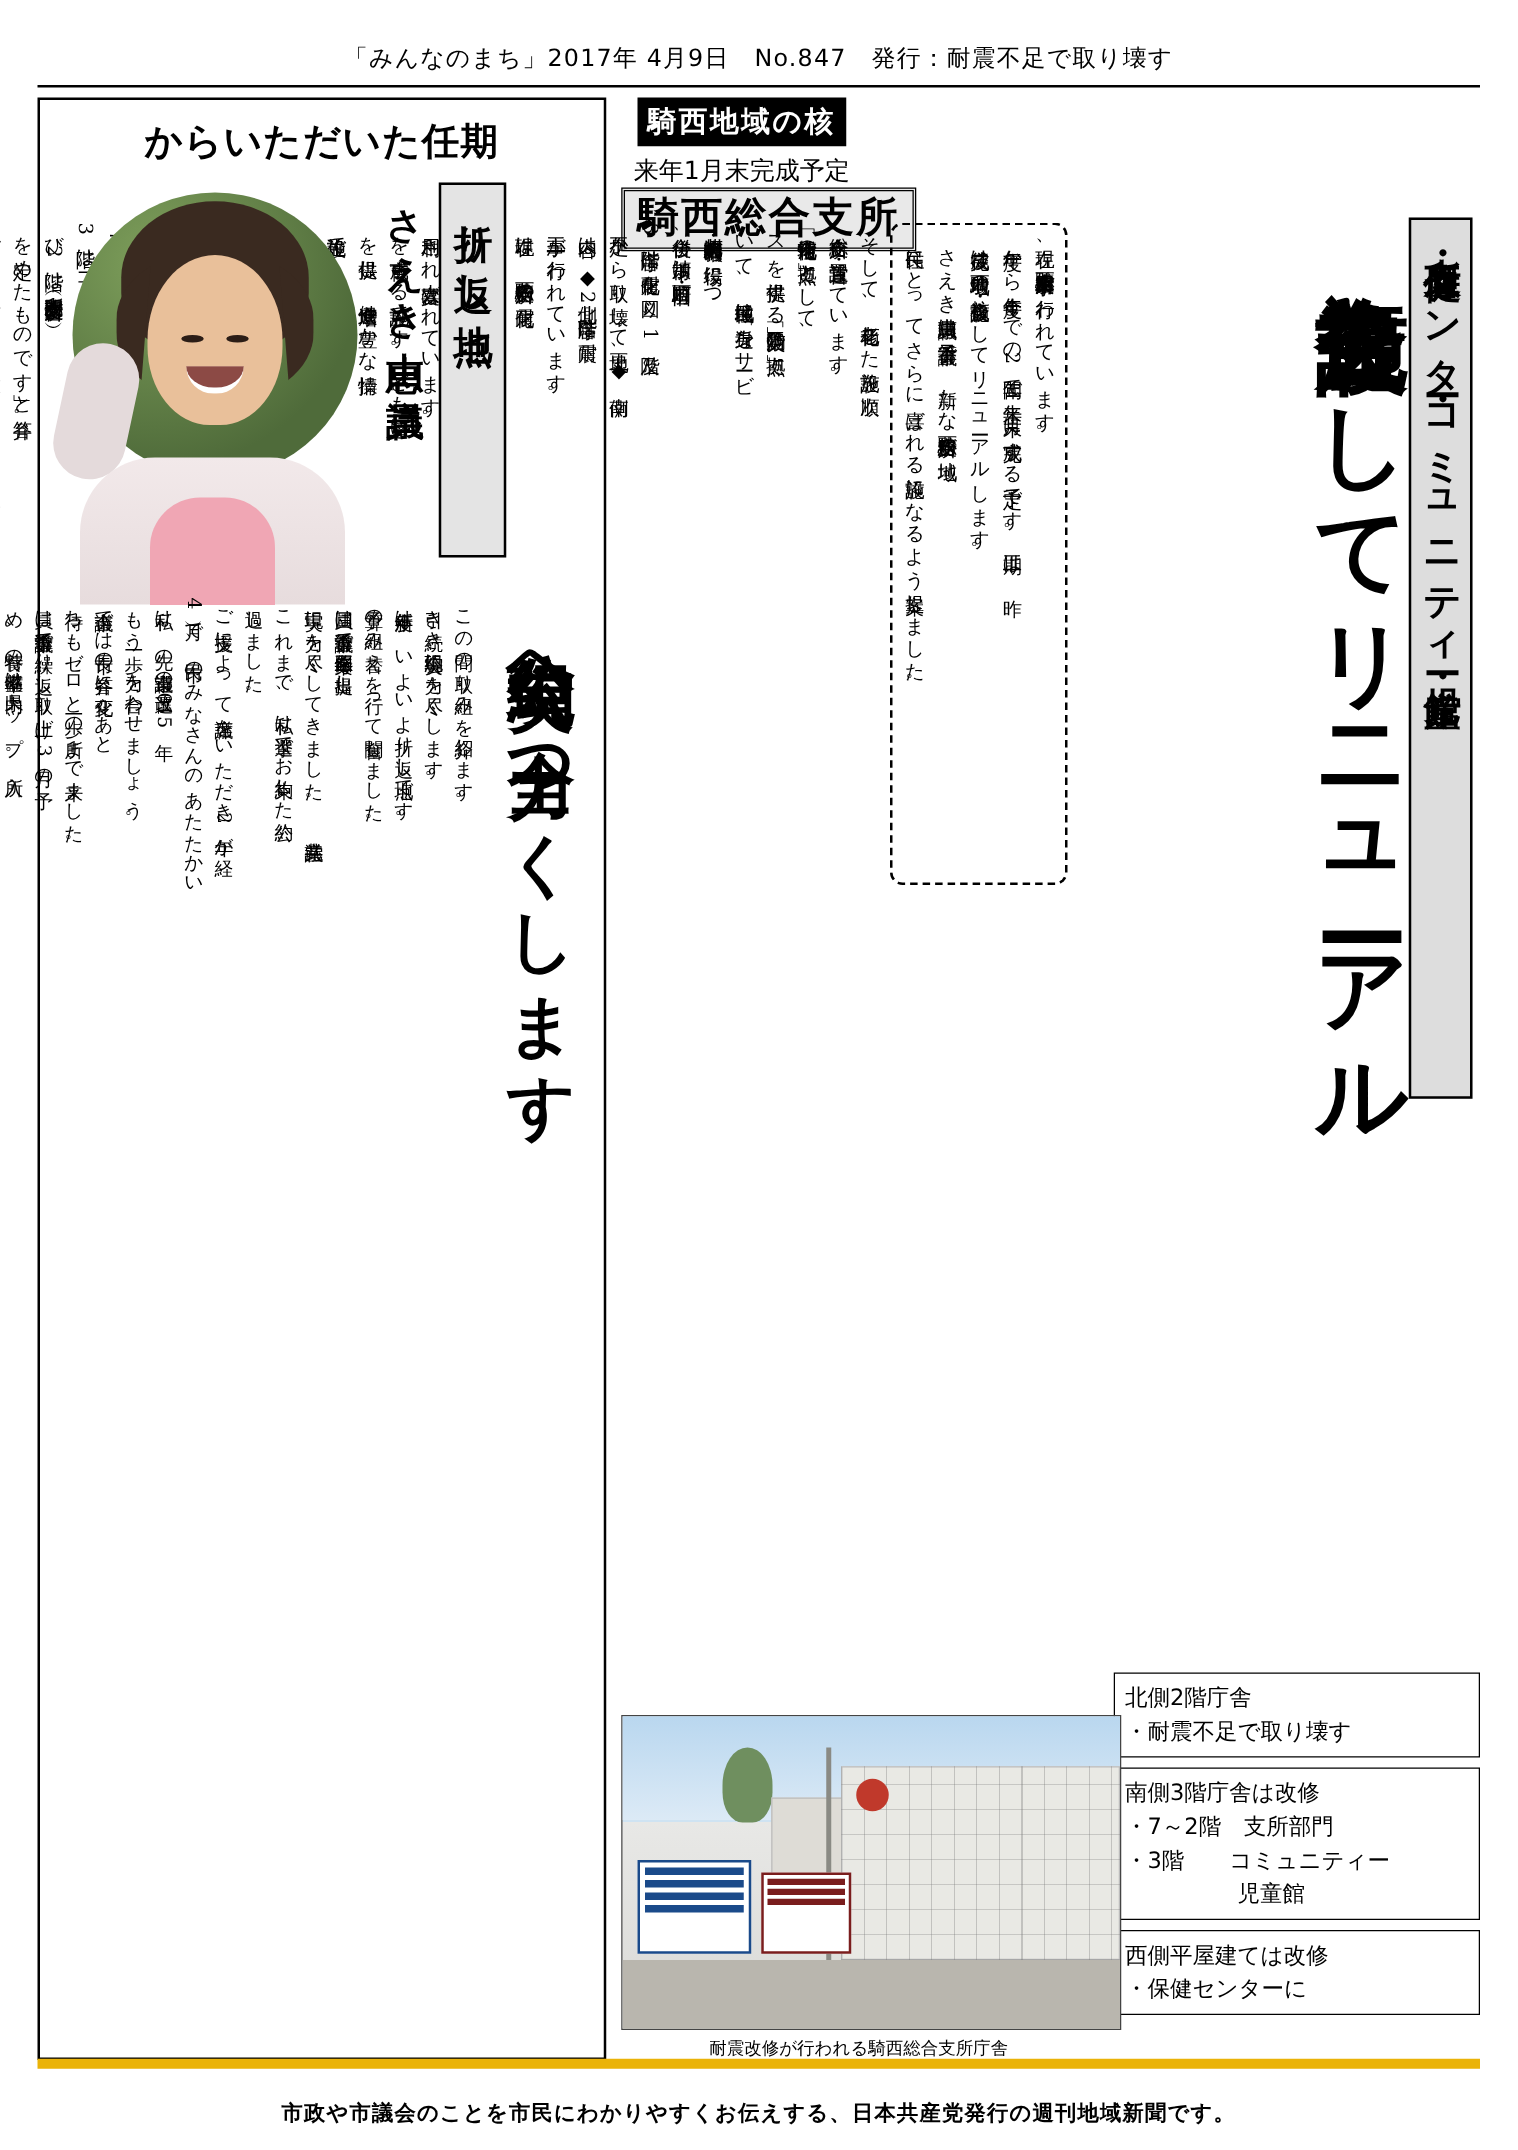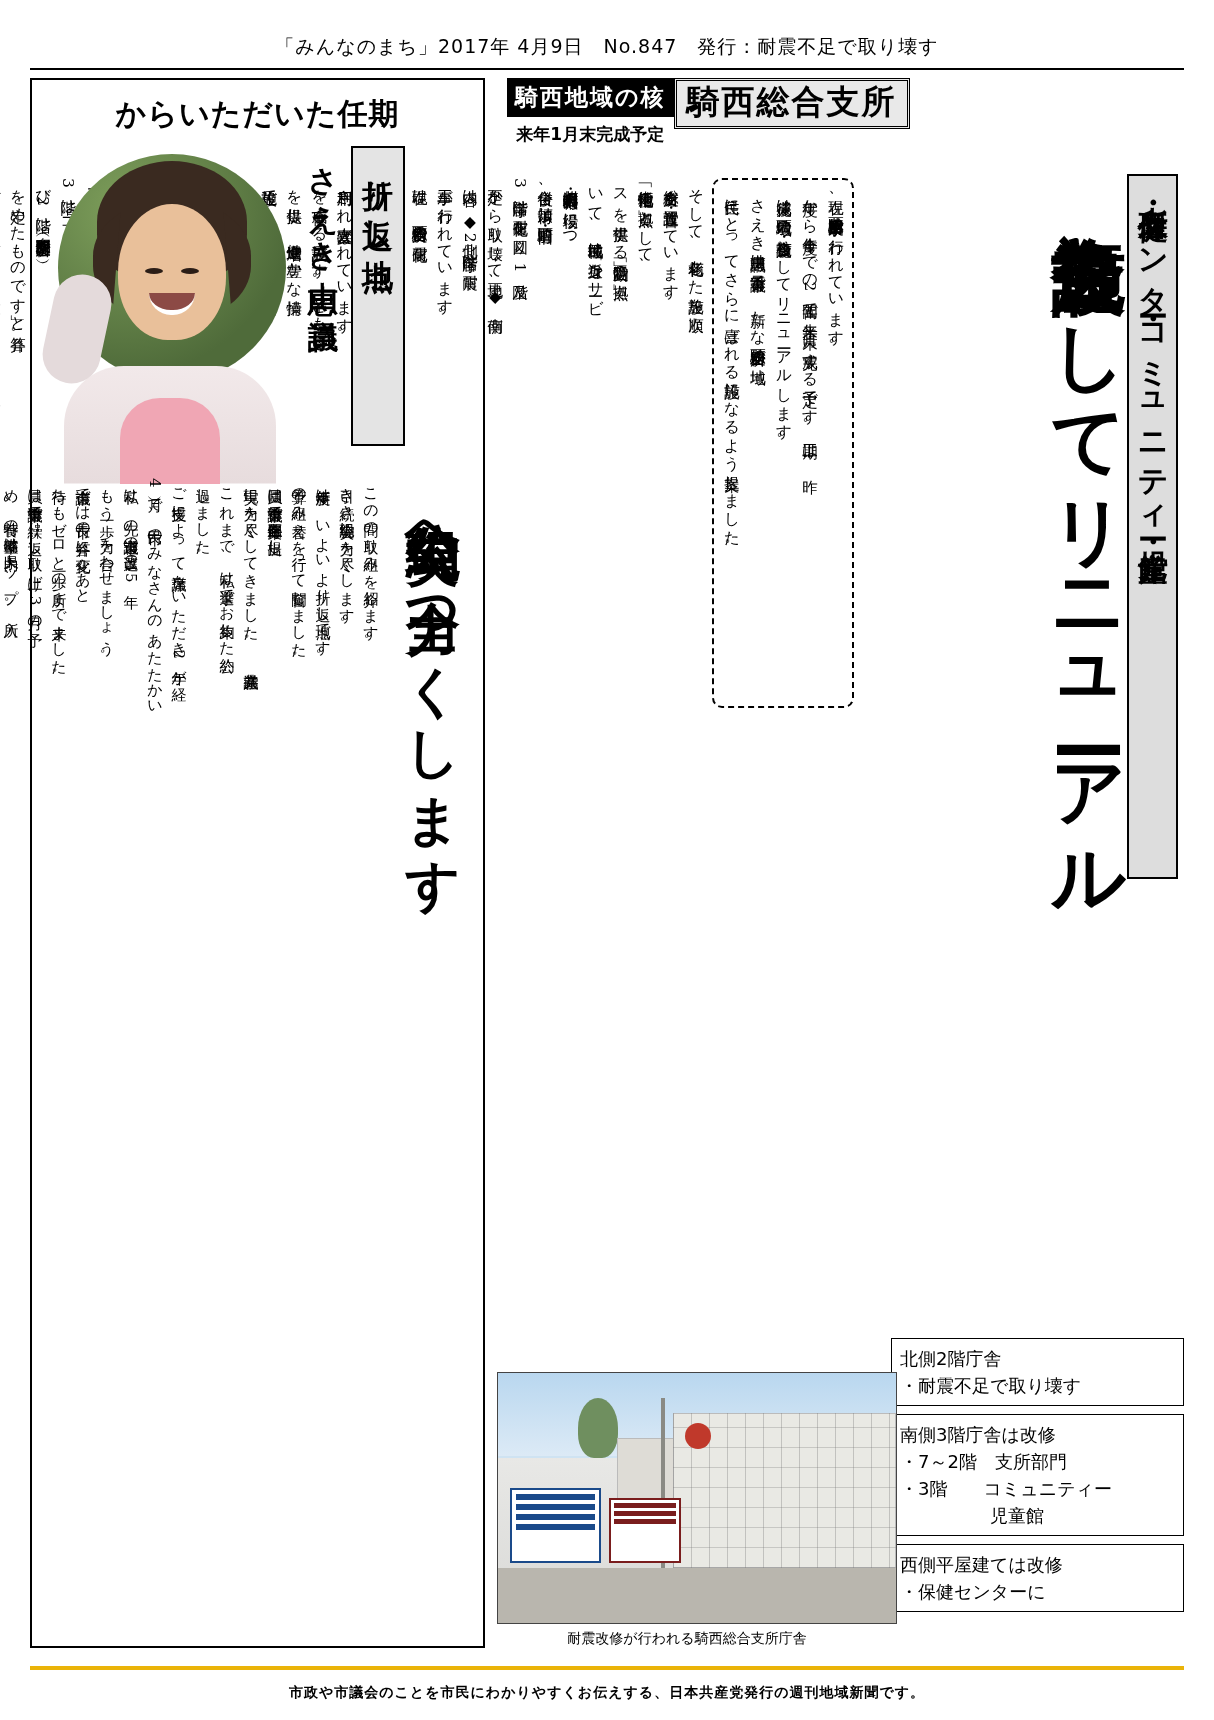--- a/index.html
+++ b/index.html
@@ -46,21 +46,21 @@
     width: 455px;
     flex: 0 0 455px;
     border: 2px solid #000;
     padding: 12px 14px;
     position: relative;
   }
 
   
   .head-row {
     display: flex;
-    flex-direction: row;
+    flex-direction: column;
     align-items: flex-start;
     height: 92px;
   }
   .kisai-title {
     font-family: "DejaVu Sans", "Liberation Sans", sans-serif;
     font-weight: bold;
     font-size: 33px;
     letter-spacing: 2px;
     border: 3px double #000;
     padding: 4px 10px 6px 10px;
@@ -78,24 +78,23 @@
     background: #000; color: #fff;
     font-family: "DejaVu Sans", "Liberation Sans", sans-serif;
     font-weight: bold;
     font-size: 23px;
     padding: 4px 8px;
     letter-spacing: 2px;
     white-space: nowrap;
   }
   .kaku-sub {
     font-family: "DejaVu Sans", "Liberation Sans", sans-serif;
-    font-size: 17px;
+    font-size: 20px;
     margin-top: 6px;
     white-space: nowrap;
-    font-weight: bold;
   }
 
   
   .big-head {
     position: absolute;
     top: 96px; right: 0;
     height: 1020px;
     display: flex;
     flex-direction: row;
   }
@@ -325,26 +324,26 @@
     width: 25px;
     height: 100%;
     text-align: justify;
   }
   .lcol.short { height: 470px; align-self: flex-start; }
 
   
   .footer {
     position: absolute;
     left: 30px; right: 30px; bottom: 18px;
-    border-top: 4px solid #eab308;
-    padding-top: 14px;
+    border-top: 8px solid #eab308;
+    padding-top: 24px;
     text-align: center;
     font-family: "DejaVu Sans", "Liberation Sans", sans-serif;
     font-weight: bold;
-    font-size: 14px;
+    font-size: 17px;
     letter-spacing: 1px;
   }
 </style>
 </head>
 <body>
 
 <div class="page">
 
   <div class="masthead">「みんなのまち」2017年 4月9日　No.847　発行：耐震不足で取り壊す</div>
 

